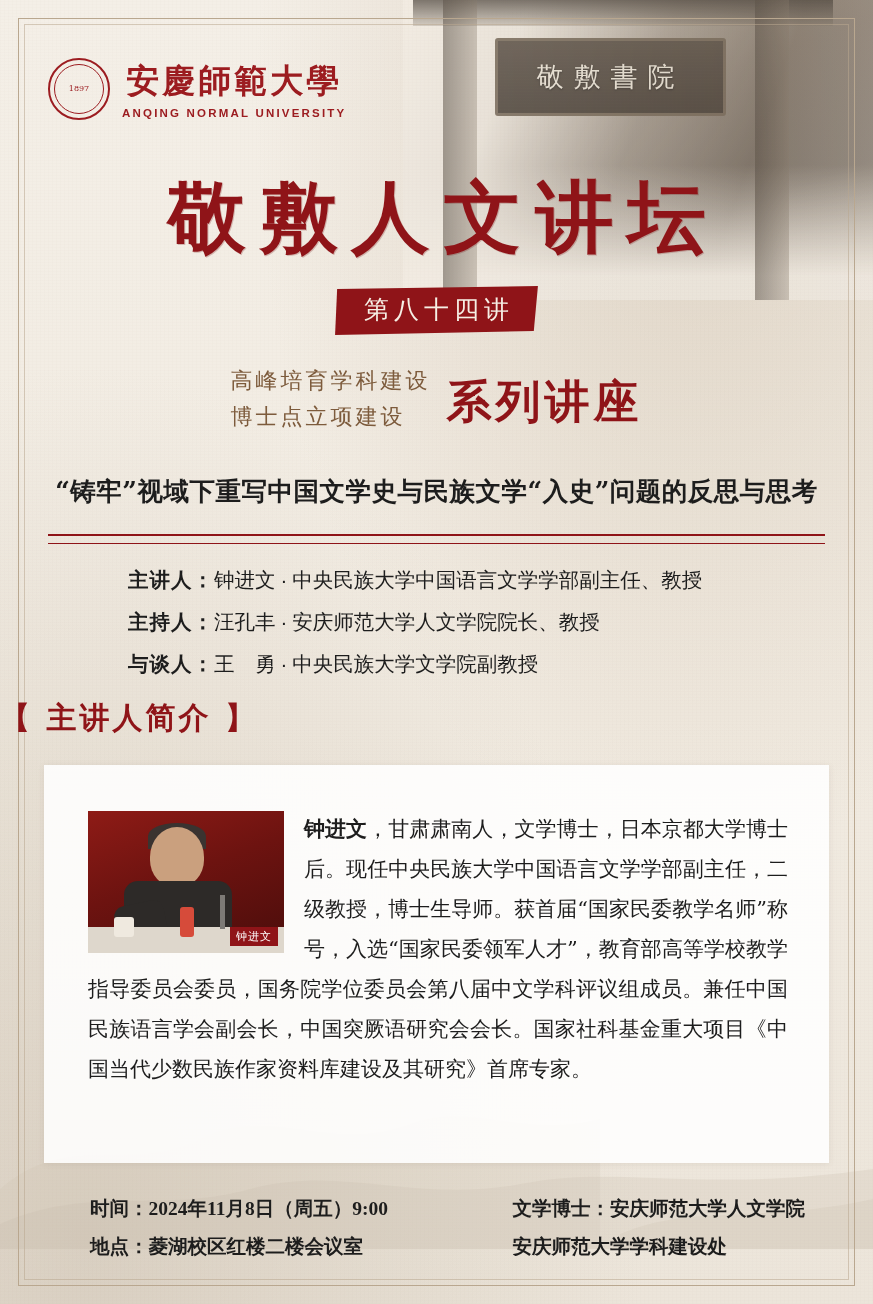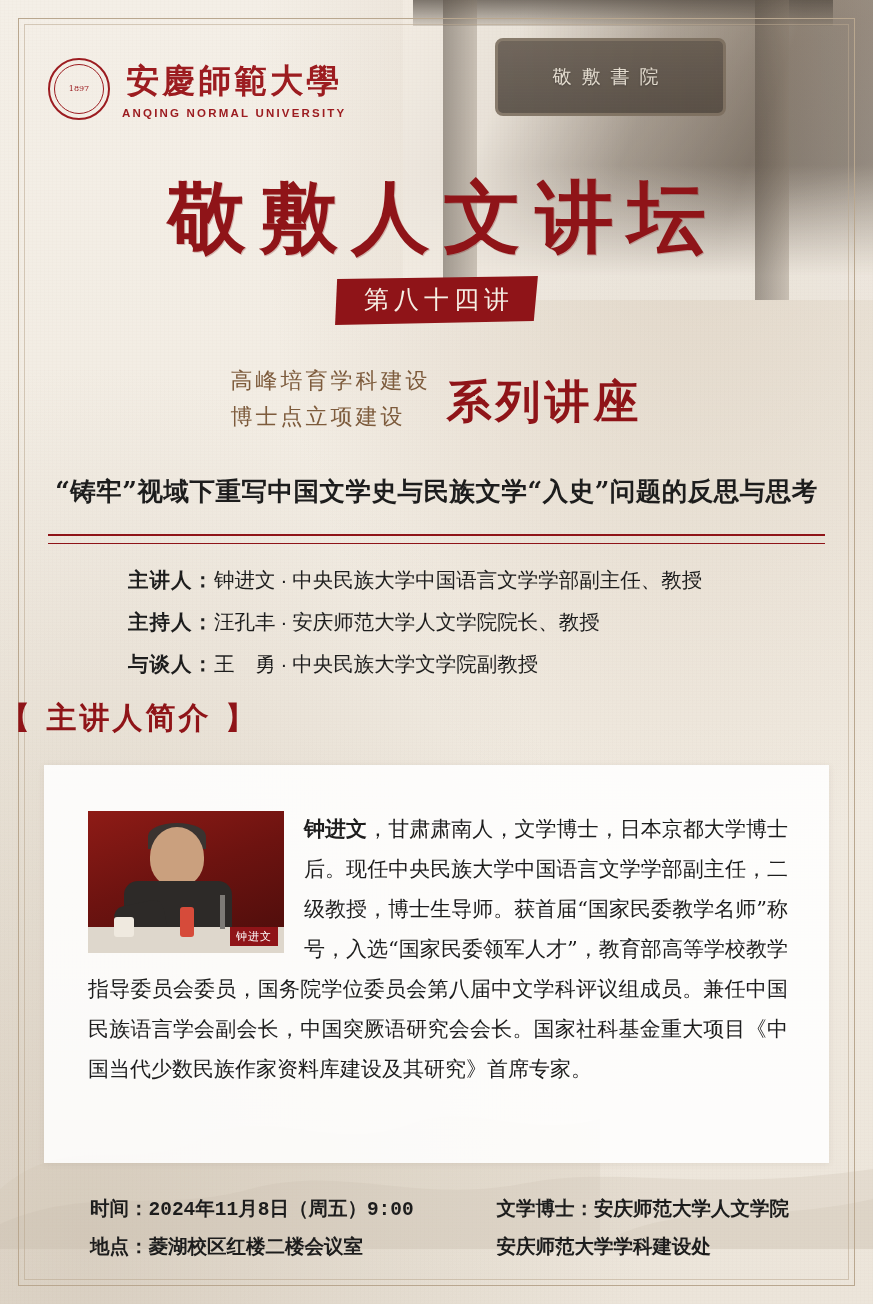--- a/index.html
+++ b/index.html
@@ -45,27 +45,27 @@
     opacity: .85;
   }
   .gate-plaque {
     position: absolute;
     left: 92px;
     top: 38px;
     width: 225px;
     height: 72px;
     background: linear-gradient(180deg, #4d4238 0%, #3b322a 100%);
     border: 3px solid #6b5d4d;
-    border-radius: 8px;
+    border-radius: 3px;
     display: flex;
     align-items: center;
     justify-content: center;
     letter-spacing: 10px;
     color: #e9e2d5;
-    font-size: 19px;
+    font-size: 27px;
     font-family: "DejaVu Serif", "Liberation Serif", serif;
     text-shadow: 0 1px 2px rgba(0,0,0,.6);
     opacity: .9;
   }
   .gate-col {
     position: absolute;
     top: 0;
     width: 34px;
     height: 300px;
     background: linear-gradient(90deg, rgba(70,60,50,.55), rgba(120,106,90,.35));
@@ -173,21 +173,21 @@
     color: #8f1418;
     font-family: "DejaVu Serif", "Liberation Serif", serif;
     font-weight: bold;
     text-shadow: 1px 1px 0 rgba(120,20,20,.25);
     padding-left: 14px;
   }
   .session-badge {
     position: absolute;
     left: 50%;
     transform: translateX(-50%);
-    top: 276px;
+    top: 286px;
     background: #8f1418;
     color: #f6efe5;
     font-size: 25px;
     letter-spacing: 5px;
     padding: 7px 26px 9px 31px;
     font-family: "DejaVu Serif", "Liberation Serif", serif;
     clip-path: polygon(2% 6%, 99% 0%, 97% 92%, 1% 100%);
   }
 
   
@@ -397,26 +397,26 @@
     float: left;
     width: 216px;
     height: 150px;
   }
   .bio-name { font-weight: bold; }
 
   
   .footer {
     position: absolute;
     left: 44px;
-    right: 60px;
+    right: 44px;
     bottom: 44px;
     display: flex;
     justify-content: space-between;
     align-items: center;
-    font-family: Liberation Mono, monospace;
+    font-family: Liberation Serif, serif;
   }
   .footer-left, .footer-right {
     display: flex;
     flex-direction: column;
     gap: 11px;
     font-size: 19.5px;
     font-weight: bold;
     color: #1d1d1d;
   }
   .footer-left { margin-left: 46px; }

